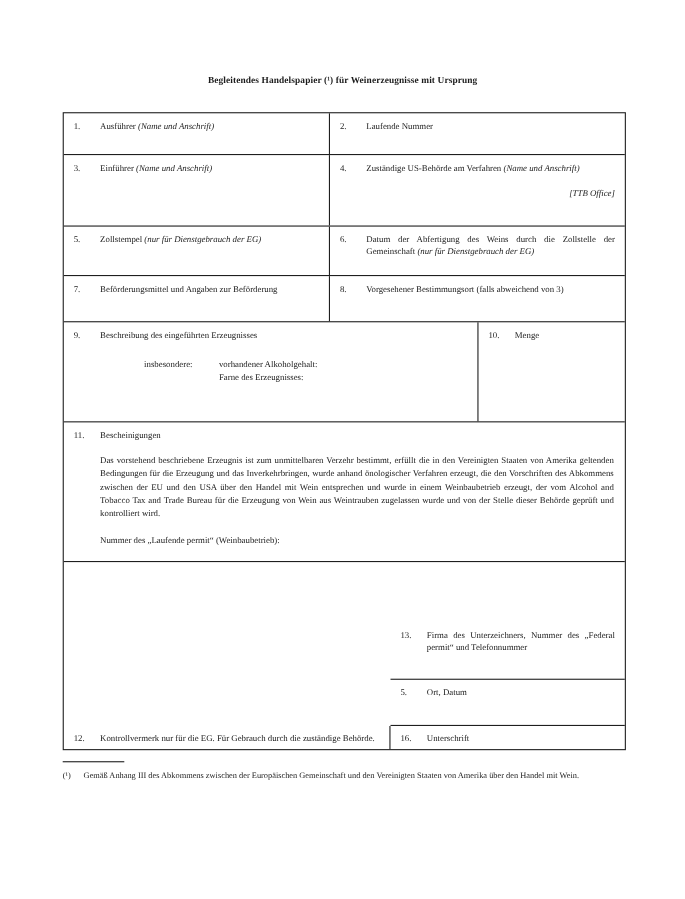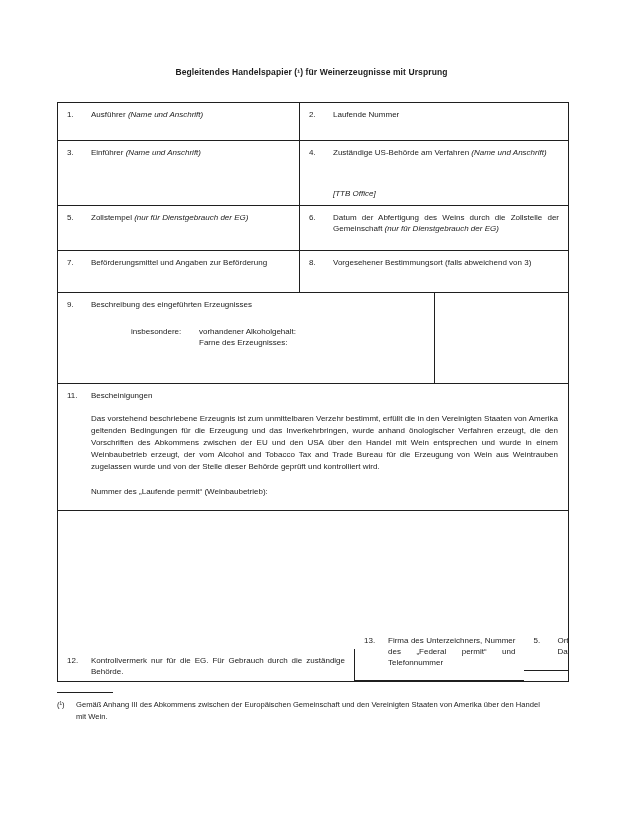--- a/index.html
+++ b/index.html
@@ -1,20 +1,20 @@
 <!DOCTYPE html>
 <html><head>
 <meta charset="utf-8">
 <style>
   html,body { margin:0; padding:0; }
   body {
     width:623px; height:817px; background:#ffffff;
     font-family:"Liberation Sans", sans-serif; color:#1c1c1c;
   }
-  .page { position:relative; width:623px; height:817px; background:#fff; overflow:hidden; }
+  .page { position:relative; width:623px; height:817px; background:#fff; overflow:hidden;font-family:Liberation Serif, serif; }
 
   .title {
     position:absolute; top:66px; left:0; width:623px;
     text-align:center; font-weight:bold; font-size:8.5px; line-height:12.5px;
     letter-spacing:0.1px;
   }
 
   .ftable {
     position:absolute; left:57px; top:102px; width:512px;
     border:1.4px solid #1f1f1f; box-sizing:border-box;
@@ -27,29 +27,29 @@
   .w-main { flex:0 0 242px; }
   .w-9   { flex:0 0 377px; }
   .w-12  { flex:0 0 297px; }
   .grow { flex:1; min-width:0; }
 
   .lbl { position:relative; padding-left:33px; padding-right:9px; }
   .num { position:absolute; left:9px; top:0; }
   .it { font-style:italic; }
   .just { text-align:justify; }
 
-  .ttb-line { text-align:left; font-style:italic; margin-top:30px; padding-left:33px; padding-right:9px; }
+  .ttb-line { text-align:right; font-style:italic; margin-top:12px; padding-left:33px; padding-right:9px; }
 
   .sub9 { display:flex; margin-top:16px; padding-left:33px; padding-right:9px; }
   .sub9 .k { flex:0 0 68px;margin-left:40px; }
 
   .para { margin-top:12px; padding-left:33px; padding-right:10px; text-align:justify; line-height:12px; }
   .permit { margin-top:13px; padding-left:33px; padding-right:9px; }
 
-  .subcol { flex:1; min-width:0; display:flex; flex-direction:row; }
+  .subcol { flex:1; min-width:0; display:flex; flex-direction:column; }
   .subrow { box-sizing:border-box; border-bottom:1.4px solid #1f1f1f; }
   .subrow.last { border-bottom:none; flex:1; }
 
   .fnrule { position:absolute; left:57px; top:692px; width:56px; height:0; border-top:1.4px solid #1f1f1f; }
   .footnote { position:absolute; left:57px; top:699px; width:488px; font-size:7.6px; line-height:11.5px; }
   .fnmark { position:absolute; left:0; top:0; }
   .fntext { padding-left:19px; }
 </style>
 </head>
 <body>
@@ -135,20 +135,26 @@
           <span>Beschreibung des eingeführten Erzeugnisses</span>
         </div>
         <div class="sub9">
           <span class="k">insbesondere:</span>
           <span class="v">
             <div>vorhandener Alkoholgehalt:</div>
             <div>Farne des Erzeugnisses:</div>
           </span>
         </div>
       </div>
+      <div class="cell grow">
+        <div class="lbl">
+          <span class="num">10.</span>
+          <span>Menge</span>
+        </div>
+      </div>
     </div>
 
     <div class="frow" style="height:127px">
       <div class="cell grow">
         <div class="lbl">
           <span class="num">11.</span>
           <span>Bescheinigungen</span>
         </div>
         <div class="para">Das vorstehend beschriebene Erzeugnis ist zum unmittelbaren Verzehr bestimmt, erfüllt die in den Vereinigten Staaten von Amerika geltenden Bedingungen für die Erzeugung und das Inverkehrbringen, wurde anhand önologischer Verfahren erzeugt, die den Vorschriften des Abkommens zwischen der EU und den USA über den Handel mit Wein entsprechen und wurde in einem Weinbaubetrieb erzeugt, der vom Alcohol and Tobacco Tax and Trade Bureau für die Erzeugung von Wein aus Weintrauben zugelassen wurde und von der Stelle dieser Behörde geprüft und kontrolliert wird.</div>
         <div class="permit">Nummer des „Laufende permit“ (Weinbaubetrieb):</div>

